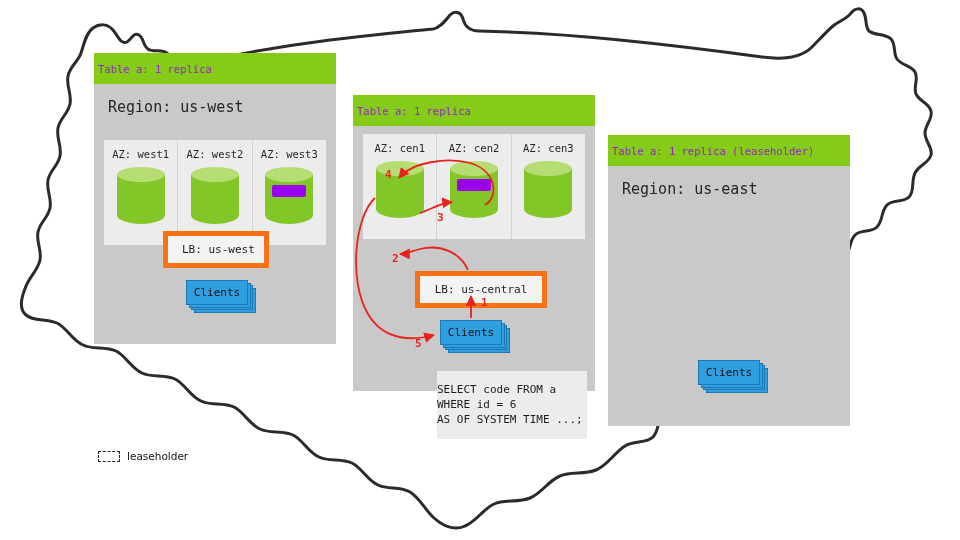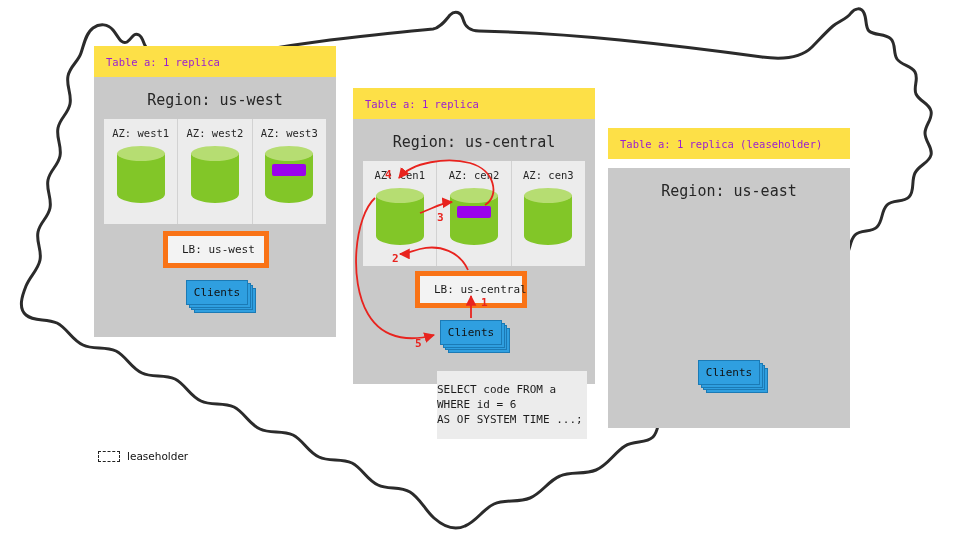--- a/index.html
+++ b/index.html
@@ -17,39 +17,39 @@
     background: #ffffff;
     overflow: hidden;
   }
 
   
   .region-card {
     position: absolute;
     box-sizing: border-box;
   }
   .card-header {
-    background: #fde047;
+    background: #84cc16;
     color: #9a1fd0;
     font-family: "DejaVu Sans Mono", "Liberation Mono", monospace;
     font-size: 10.5px;
     letter-spacing: 0px;
-    padding: 10px 12px 9px 12px;
+    padding: 10px 12px 9px 4px;
     white-space: nowrap;
+    margin-top: 7px;
   }
   .card-body {
     background: #c9c9c9;
     padding: 8px 10px 14px 10px;
   }
   .region-title {
     color: #262626;
     font-family: "DejaVu Sans Mono", "Liberation Mono", monospace;
     font-size: 15px;
-    padding: 6px 4px 10px 4px;
+    padding: 6px 4px 24px 4px;
     white-space: nowrap;
-    text-align: center;
   }
   .az-row {
     display: flex;
     background: #eab308;
   }
   .az-cell {
     flex: 1 1 0;
     background: #ececec;
     border-right: 1px solid #d2d2d2;
     padding: 8px 6px 14px 6px;
@@ -317,21 +317,20 @@
     <div class="sheet s3b"></div>
     <div class="sheet s2b"></div>
     <div class="sheet s1"></div>
     <div class="sheet s0"></div>
     <div class="label">Clients</div>
   </div>
 
   <div class="region-card" style="left:353px; top:88px; width:242px;">
     <div class="card-header">Table a: 1 replica</div>
     <div class="card-body" style="height:243px;">
-      <div class="region-title">Region: us-central</div>
       <div class="az-row">
         <div class="az-cell">
           <div class="az-label">AZ: cen1</div>
           <div class="cyl">
             <div class="body"></div>
             <div class="top"></div>
           </div>
         </div>
         <div class="az-cell">
           <div class="az-label">AZ: cen2</div>
@@ -344,35 +343,35 @@
         <div class="az-cell">
           <div class="az-label">AZ: cen3</div>
           <div class="cyl">
             <div class="body"></div>
             <div class="top"></div>
           </div>
         </div>
       </div>
     </div>
   </div>
-  <div class="lb-box" style="left:415px; top:271px; width:112px;">LB: us-central</div>
+  <div class="lb-box" style="left:415px; top:271px; width:132px;">LB: us-central</div>
   <div class="clients" style="left:440px; top:320px;">
     <div class="sheet s3b"></div>
     <div class="sheet s2b"></div>
     <div class="sheet s1"></div>
     <div class="sheet s0"></div>
     <div class="label">Clients</div>
   </div>
   <div class="sql-box" style="left:437px; top:371px; width:150px;">SELECT code FROM a
 WHERE id = 6
 AS OF SYSTEM TIME ...;</div>
 
   <div class="region-card" style="left:608px; top:128px; width:242px;">
     <div class="card-header">Table a: 1 replica (leaseholder)</div>
-    <div class="card-body" style="height:238px;margin-top:9px;">
+    <div class="card-body" style="height:238px;">
       <div class="region-title">Region: us-east</div>
     </div>
   </div>
   <div class="clients" style="left:698px; top:360px;">
     <div class="sheet s3b"></div>
     <div class="sheet s2b"></div>
     <div class="sheet s1"></div>
     <div class="sheet s0"></div>
     <div class="label">Clients</div>
   </div>

